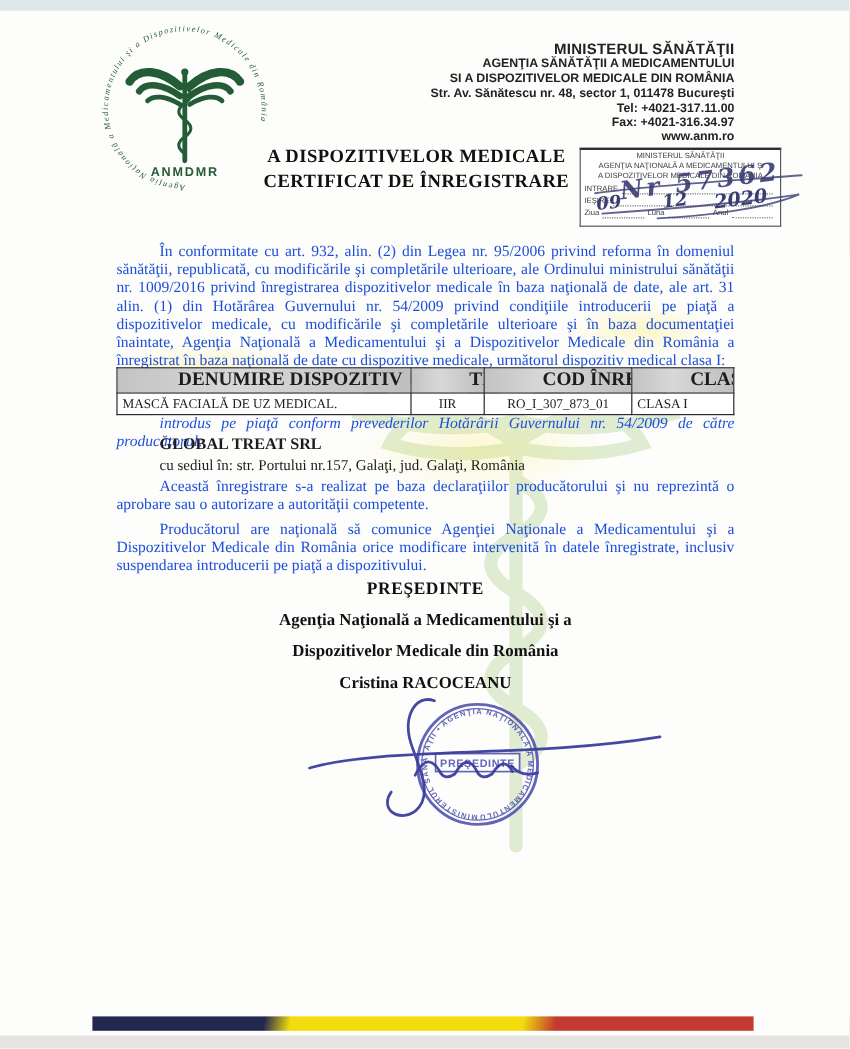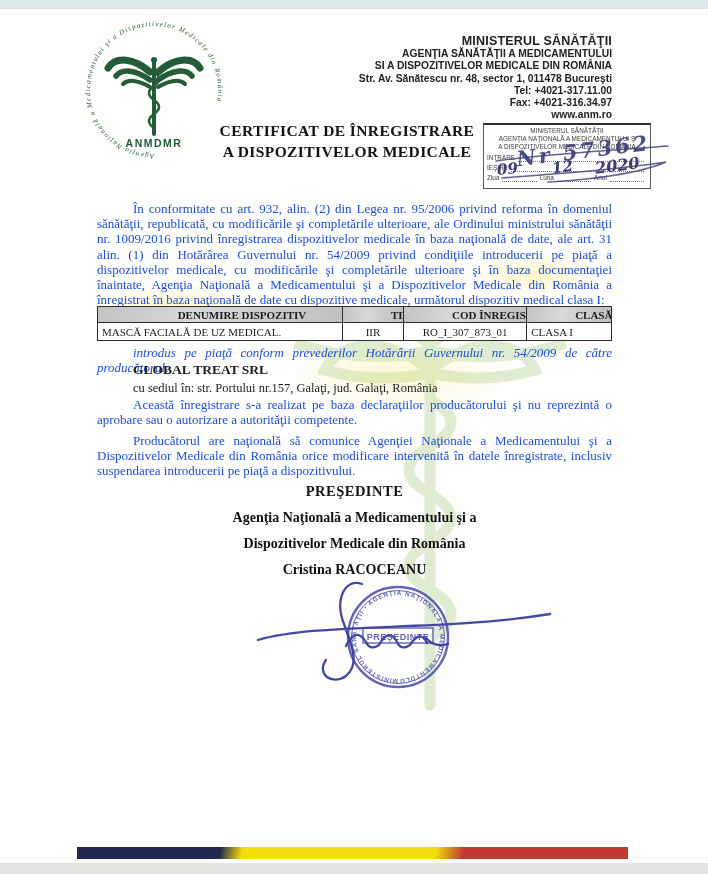--- a/index.html
+++ b/index.html
@@ -41,21 +41,21 @@
   .mfg-name{left:133px;top:362px;font-size:13.5px;font-weight:bold;}
   .mfg-addr{left:133px;top:381px;font-size:12.5px;}
   .declaration{top:397px;}
   .obligation{top:433px;}
 
   
   .dev-table{left:97px;top:306px;width:515px;border-collapse:collapse;table-layout:fixed;
              font-size:11px;position:absolute;}
   .dev-table th,.dev-table td{border:1.6px solid #2b2b2b;padding:1px 4px;overflow:hidden;white-space:nowrap;}
   .dev-table th{background:linear-gradient(90deg,#c3c3c3,#d8d8d8 40%,#bfbfbf);font-weight:bold;
-                font-size:11px;text-align:center;height:13px;padding-left:48px;}
+                font-size:16px;text-align:center;height:13px;padding-left:48px;}
   .dev-table td{font-size:11px;height:15px;background:#fff;}
   .td-c{text-align:center;}
 
   
   .sig-heading{font-weight:bold;text-align:center;left:97px;width:515px;color:#111;}
   .h-role{top:483px;font-size:14.5px;letter-spacing:.5px;}
   .h-org1{top:510px;font-size:14px;}
   .h-org2{top:536px;font-size:14px;}
   .h-name{top:562px;font-size:14px;}
 
@@ -114,22 +114,22 @@
     <div class="l1">MINISTERUL SĂNĂTĂŢII</div>
     <div class="ln">AGENŢIA SĂNĂTĂŢII A MEDICAMENTULUI</div>
     <div class="ln">SI A DISPOZITIVELOR MEDICALE DIN ROMÂNIA</div>
     <div class="ln">Str. Av. Sănătescu nr. 48, sector 1, 011478 Bucureşti</div>
     <div class="ln">Tel: +4021-317.11.00</div>
     <div class="ln">Fax: +4021-316.34.97</div>
     <div class="ln">www.anm.ro</div>
   </div>
 
   <div class="abs title-block">
+    <div class="t1">A DISPOZITIVELOR MEDICALE</div>
     <div class="t1">CERTIFICAT DE ÎNREGISTRARE</div>
-    <div class="t1">A DISPOZITIVELOR MEDICALE</div>
   </div>
 
   <div class="abs reg-box">
     <div class="c">MINISTERUL SĂNĂTĂŢII</div>
     <div class="c">AGENŢIA NAŢIONALĂ A MEDICAMENTULUI Ş</div>
     <div class="c">A DISPOZITIVELOR MEDICALE DIN ROMÂNIA</div>
     <div class="reg-row">
       <span>INTRARE</span>
       <span class="dotline"></span>
     </div>

